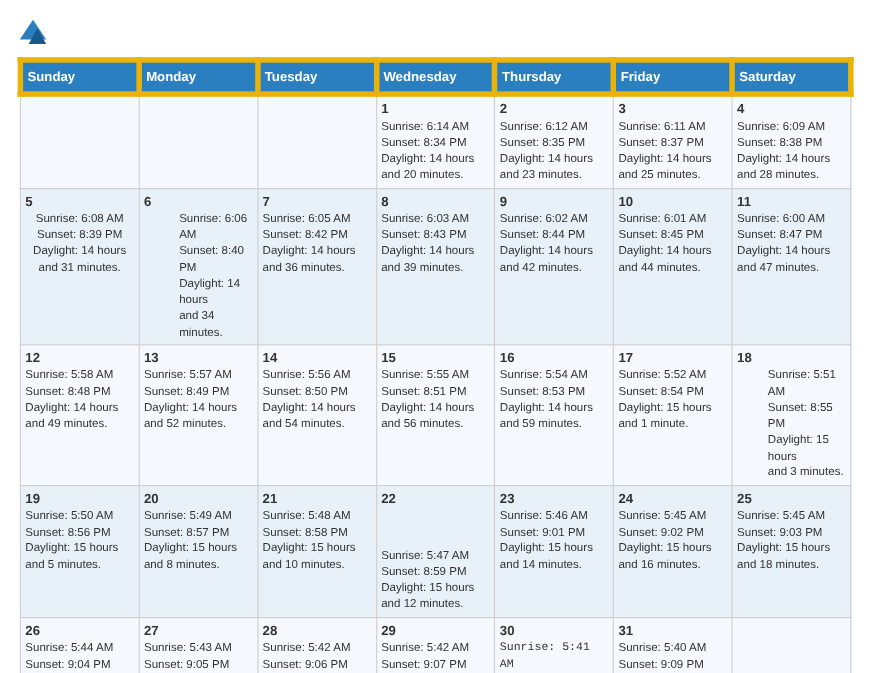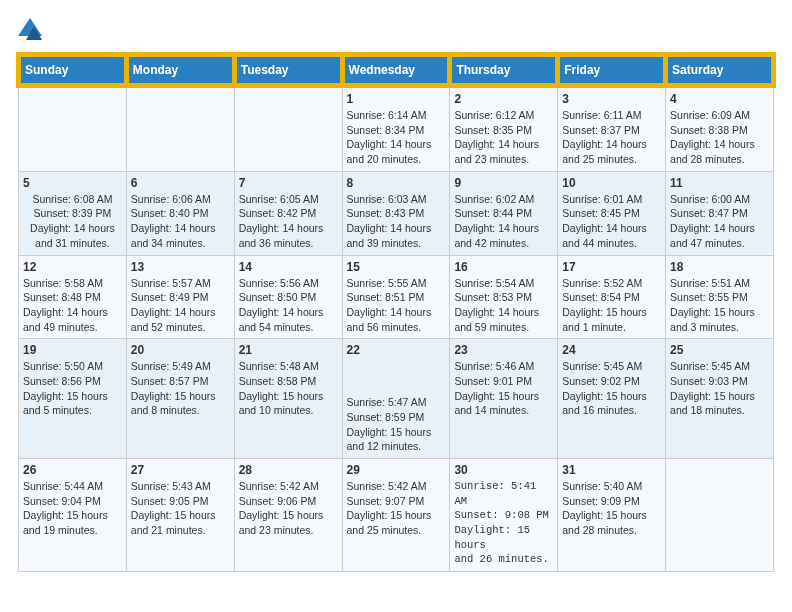--- a/index.html
+++ b/index.html
@@ -164,21 +164,21 @@
       <tr>
         <td>
           <span class="day-num">5</span>
           <div class="day-info" style="white-space: pre-line; text-align: center;">Sunrise: 6:08 AM
 Sunset: 8:39 PM
 Daylight: 14 hours
 and 31 minutes.</div>
         </td>
         <td>
           <span class="day-num">6</span>
-          <div class="day-info" style="white-space: pre-line;">Sunrise: 6:06 AM
+          <div class="day-info" style="white-space: pre-line; margin-left: 32px;">Sunrise: 6:06 AM
 Sunset: 8:40 PM
 Daylight: 14 hours
 and 34 minutes.</div>
         </td>
         <td>
           <span class="day-num">7</span>
           <div class="day-info" style="white-space: pre-line;">Sunrise: 6:05 AM
 Sunset: 8:42 PM
 Daylight: 14 hours
 and 36 minutes.</div>
@@ -250,21 +250,21 @@
         </td>
         <td>
           <span class="day-num">17</span>
           <div class="day-info" style="white-space: pre-line;">Sunrise: 5:52 AM
 Sunset: 8:54 PM
 Daylight: 15 hours
 and 1 minute.</div>
         </td>
         <td>
           <span class="day-num">18</span>
-          <div class="day-info" style="white-space: pre-line;">Sunrise: 5:51 AM
+          <div class="day-info" style="white-space: pre-line; margin-left: 28px;">Sunrise: 5:51 AM
 Sunset: 8:55 PM
 Daylight: 15 hours
 and 3 minutes.</div>
         </td>
       </tr>
       <tr>
         <td>
           <span class="day-num">19</span>
           <div class="day-info" style="white-space: pre-line;">Sunrise: 5:50 AM
 Sunset: 8:56 PM

